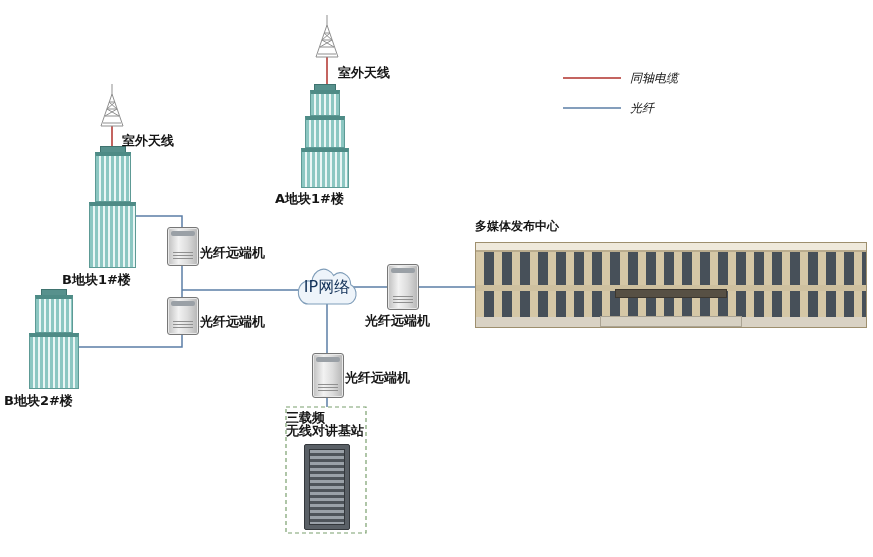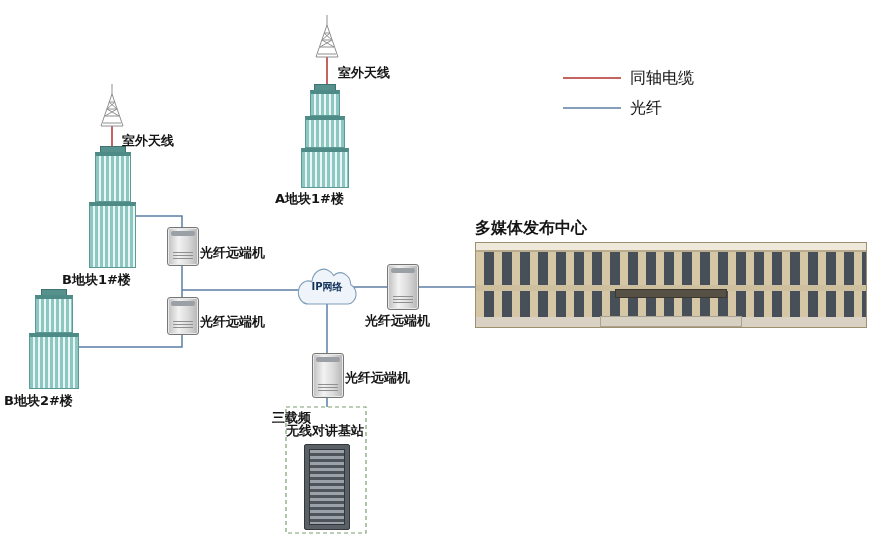--- a/index.html
+++ b/index.html
@@ -3,40 +3,40 @@
 <meta charset="utf-8">
 <style>
   html,body{margin:0;padding:0;background:#fff;}
   #canvas{position:relative;width:873px;height:557px;background:#fff;overflow:hidden;
           font-family:"DejaVu Sans",sans-serif;}
   #wires{position:absolute;left:0;top:0;z-index:1;}
   .label{position:absolute;z-index:3;font-size:13px;font-weight:bold;color:#151515;white-space:nowrap;}
   .label.center{text-align:left;}
   
   .legend-row{position:absolute;z-index:3;display:flex;align-items:center;gap:9px;height:16px;}
-  .legend-row span{font-size:16px;color:#111;}
+  .legend-row span{font-size:12px;color:#111;font-style:italic;}
   
   .antenna{position:absolute;z-index:2;}
   
   .tower{position:absolute;z-index:2;display:flex;flex-direction:column;align-items:center;}
   .tower .cap{height:6px;background:#57918d;border:1px solid #3f736f;border-bottom:none;box-sizing:border-box;}
   .tower .tier{background:repeating-linear-gradient(90deg,#8cc7c2 0 3px,#eaf6f5 3px 5px);
                border:1px solid #5d9a95;border-top:4px solid #4e8b86;box-sizing:border-box;}
   
   .device{position:absolute;z-index:2;border:1px solid #777;border-radius:3px;
           background:linear-gradient(90deg,#bfbfbf,#f2f2f2 35%,#dcdcdc 65%,#b5b5b5);
           box-shadow:inset 0 0 0 1px #e9e9e9;}
   .device::before{content:"";position:absolute;left:3px;right:3px;top:3px;height:5px;background:#9aa0a6;border-radius:2px;}
   .device::after{content:"";position:absolute;left:5px;right:5px;bottom:5px;height:8px;
           background:repeating-linear-gradient(180deg,#8f8f8f 0 1px,rgba(0,0,0,0) 1px 3px);}
   
   .cloud{position:absolute;z-index:2;}
   .cloud svg{position:absolute;inset:0;}
   .cloud .cloud-label{position:absolute;inset:0;display:flex;align-items:center;justify-content:center;
-          font-size:10px;font-weight:bold;color:#14335a;padding-bottom:4px;}
+          font-size:16px;font-weight:normal;color:#14335a;padding-bottom:4px;}
   
   .rack{position:absolute;z-index:3;background:#5a6066;border:1px solid #33373b;border-radius:2px;}
   .rack .inner{position:absolute;inset:4px;background:repeating-linear-gradient(180deg,#9aa1a8 0 3px,#4e545a 3px 6px);
           border:1px solid #33373b;}
   
   .media{position:absolute;left:475px;top:242px;width:390px;height:84px;z-index:2;border:1px solid #9e8f6e;
     background:
       linear-gradient(180deg,#efe9db 0,#efe9db 7px,#b9ab8d 7px,#b9ab8d 9px,rgba(0,0,0,0) 9px),
       linear-gradient(180deg,rgba(0,0,0,0) 0,rgba(0,0,0,0) 42px,#cec09f 42px,#cec09f 48px,rgba(0,0,0,0) 48px),
       linear-gradient(180deg,rgba(0,0,0,0) 0,rgba(0,0,0,0) 74px,#d9d2c4 74px),
@@ -149,25 +149,25 @@
   <div class="device" style="left:312px;top:353px;width:30px;height:43px;"></div>
   <div class="label" style="left:345px;top:369px;">光纤远端机</div>
 
   <div class="cloud" style="left:294px;top:264px;width:66px;height:50px;">
     <svg width="66" height="50" viewBox="0 0 100 65" preserveAspectRatio="none">
       <path d="M22,52 a15,15 0 1 1 5,-29 a18,18 0 0 1 33,-8 a16,16 0 0 1 26,12 a13,13 0 0 1 -4,25 z" fill="#eef4fa" stroke="#7f9db9" stroke-width="1.6"></path>
     </svg>
     <div class="cloud-label">IP网络</div>
   </div>
 
-  <div class="label center" style="left:272px;top:409px;width:80px;font-family:Liberation Serif, serif;">三载频</div>
+  <div class="label center" style="left:286px;top:409px;width:80px;font-family:Liberation Serif, serif;">三载频</div>
   <div class="label center" style="left:286px;top:422px;width:80px;">无线对讲基站</div>
   <div class="rack" style="left:304px;top:444px;width:44px;height:84px;">
     <div class="inner"></div>
   </div>
 
-  <div class="label center" style="left:475px;top:218px;width:390px;font-size:16px;">多媒体发布中心</div>
+  <div class="label center" style="left:475px;top:218px;width:390px;font-size:12px;">多媒体发布中心</div>
   <div class="media">
     <div class="canopy"></div>
     <div class="steps"></div>
   </div>
 
 </div>
 
 </body></html>

